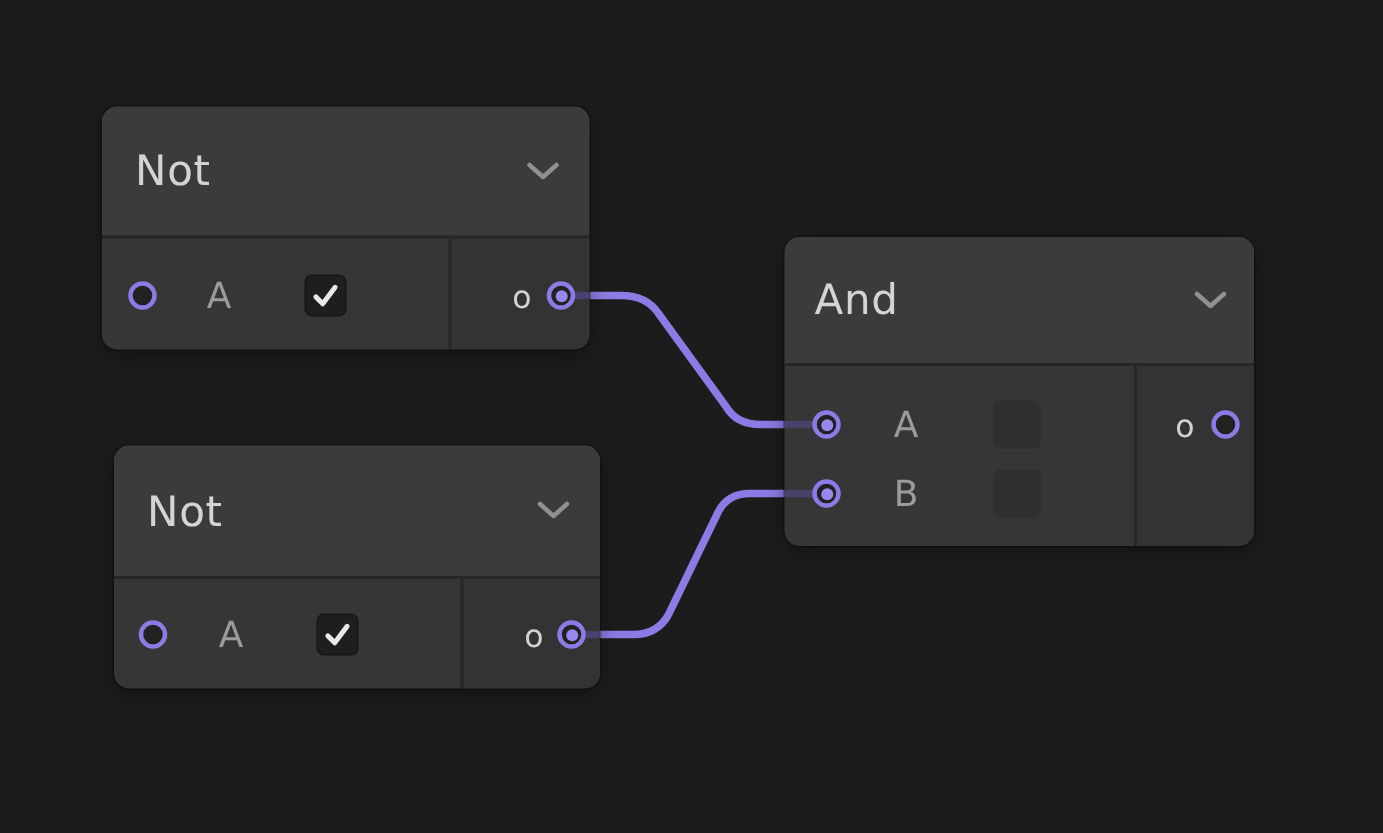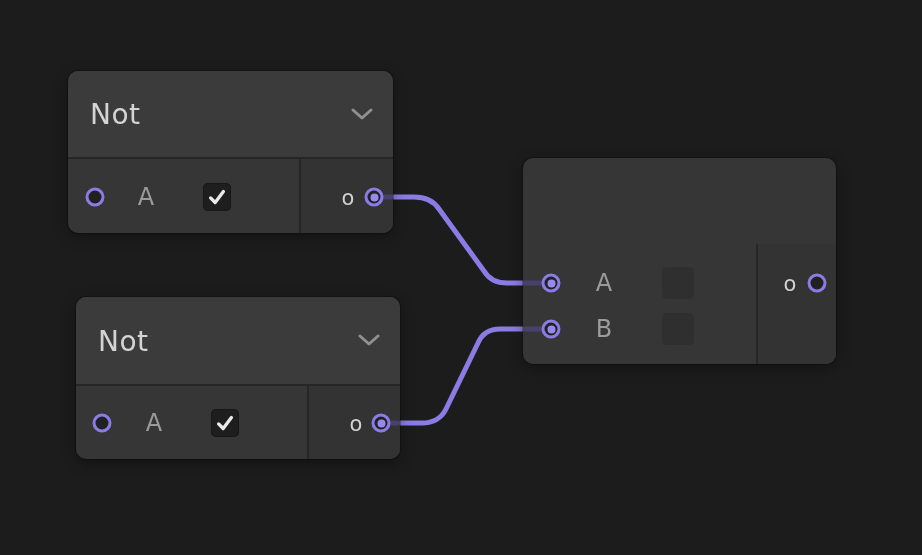--- a/index.html
+++ b/index.html
@@ -113,20 +113,26 @@
       <svg width="22" height="22" viewBox="0 0 24 24">
         <path d="M5 13 L10 18 L19 6" fill="none" stroke="#e9e9e9" stroke-width="3.6" stroke-linecap="round" stroke-linejoin="round"></path>
       </svg>
     </span>
     <span class="o-label" style="left:280px;top:127px;">o</span>
     <span class="port connected" style="left:305px;top:126px;"></span>
   </div>
 
   <div class="node" style="left:523px;top:158px;width:313px;height:206px;">
     <div class="out-col" style="width:78px;top:86px;"></div>
+    <div class="node-header" style="height:84px;">
+      <span class="node-title" style="left:20px;">And</span>
+      <svg class="chevron" style="left:284px;top:42px;" viewBox="0 0 22 12">
+        <polyline points="2,2 11,10 20,2" fill="none" stroke="#909090" stroke-width="3" stroke-linecap="round" stroke-linejoin="round"></polyline>
+      </svg>
+    </div>
     <span class="stub" style="left:0;width:28px;top:125px;"></span>
     <span class="stub" style="left:0;width:28px;top:171px;"></span>
 
     <span class="port connected" style="left:28px;top:125px;"></span>
     <span class="row-label" style="left:81px;top:125px;">A</span>
     <span class="checkbox-empty" style="left:139px;top:109px;"></span>
 
     <span class="port connected" style="left:28px;top:171px;"></span>
     <span class="row-label" style="left:81px;top:171px;">B</span>
     <span class="checkbox-empty" style="left:139px;top:155px;"></span>

